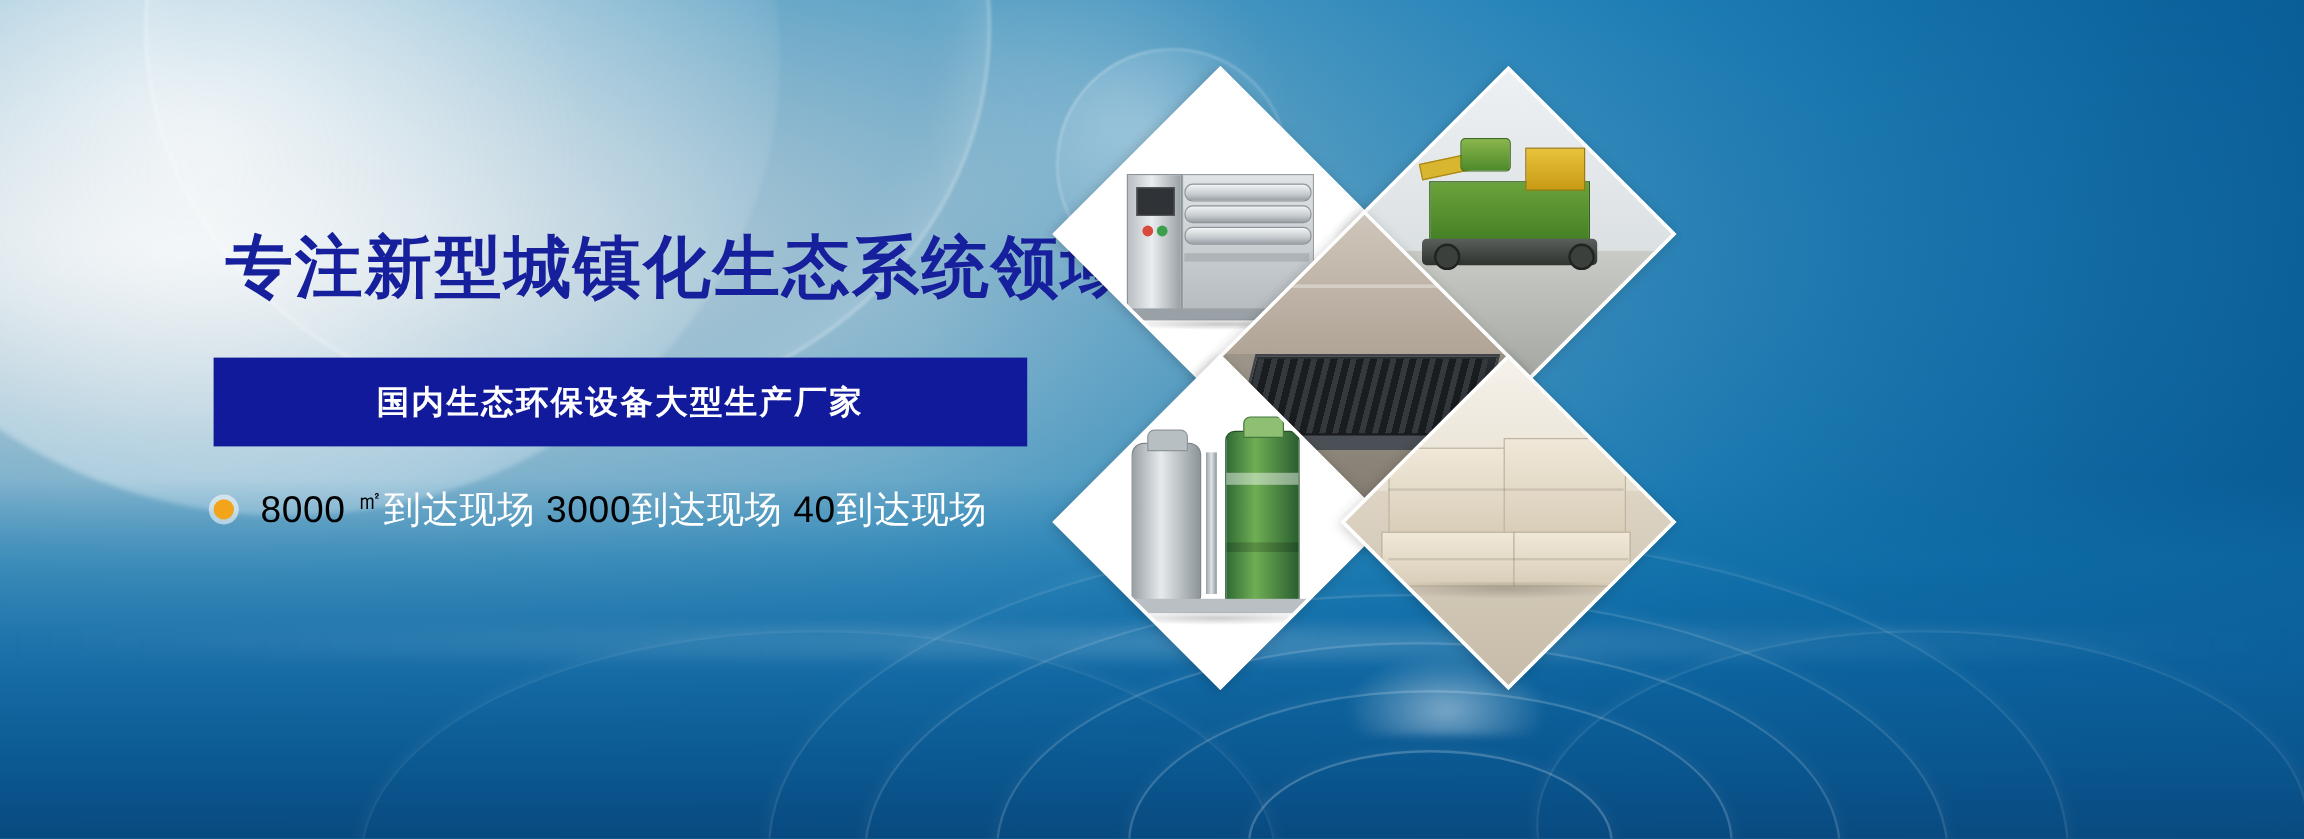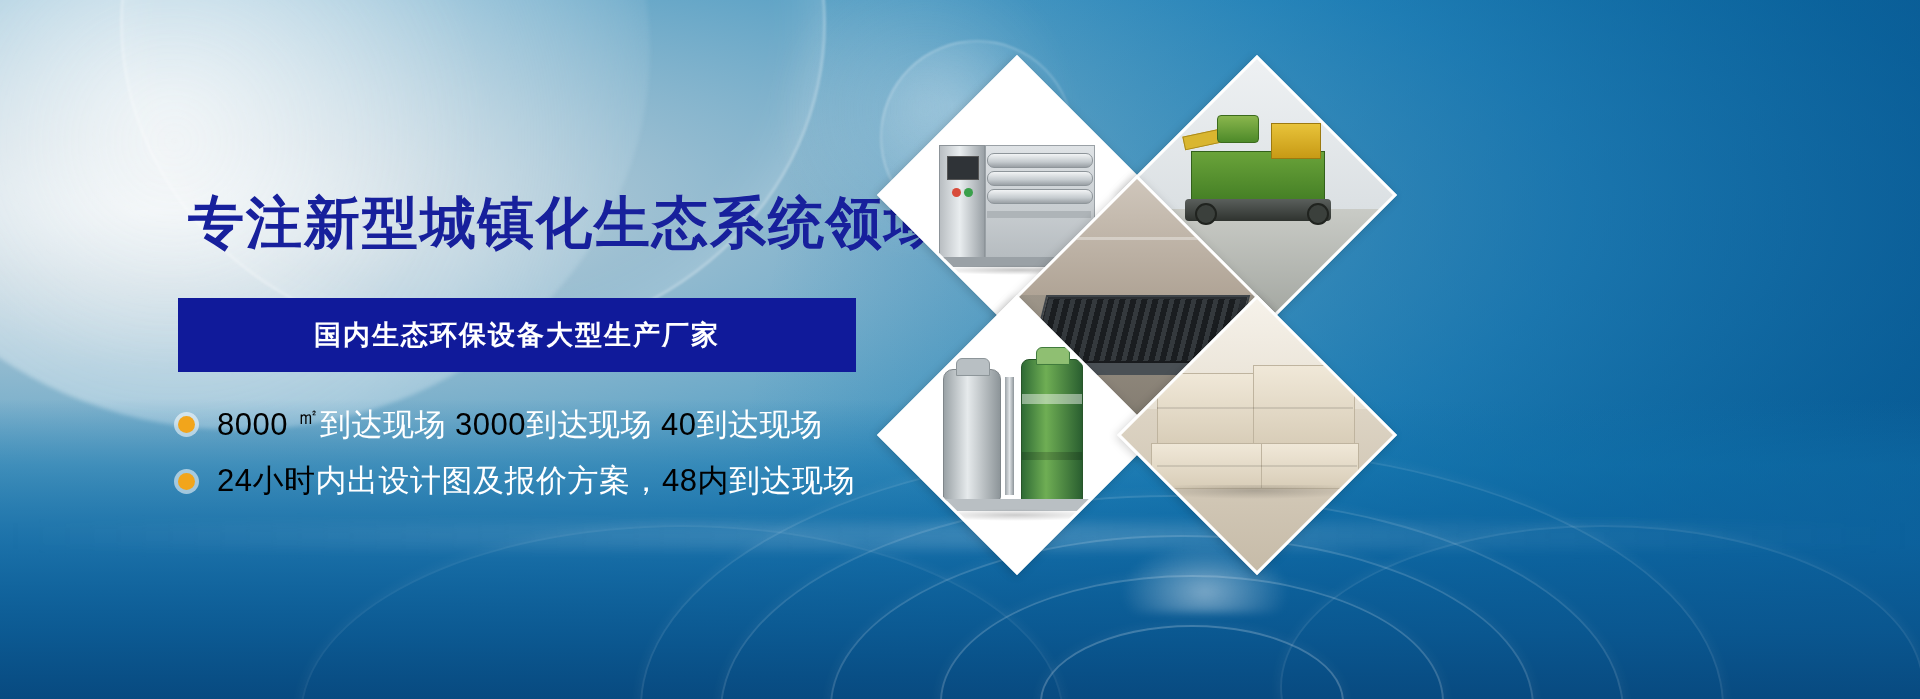--- a/index.html
+++ b/index.html
@@ -238,24 +238,20 @@
       <span class="blue-box-text">国内生态环保设备大型生产厂家</span>
     </div>
 
     <div class="bullets">
 
       <div class="bullet-row">
         <span class="dot"></span>
         <span class="btext"><span class="hl">8000 </span><span class="hl sup">㎡</span><span>到达现场 </span><span class="hl">3000</span><span>到达现场 </span><span class="hl">40</span><span>到达现场</span></span>
       </div>
 
-      <div class="bullet-row">
-        <span class="dot"></span>
-        <span class="btext"><span class="hl">24小时</span><span>内出设计图及报价方案，</span><span class="hl">48内</span><span>到达现场</span></span>
-      </div>
 
     </div>
   </div>
 
   <div class="collage">
 
     <div class="diamond d-tl">
       <div class="inner">
           <div class="ph ph1">
         <div class="cab">

